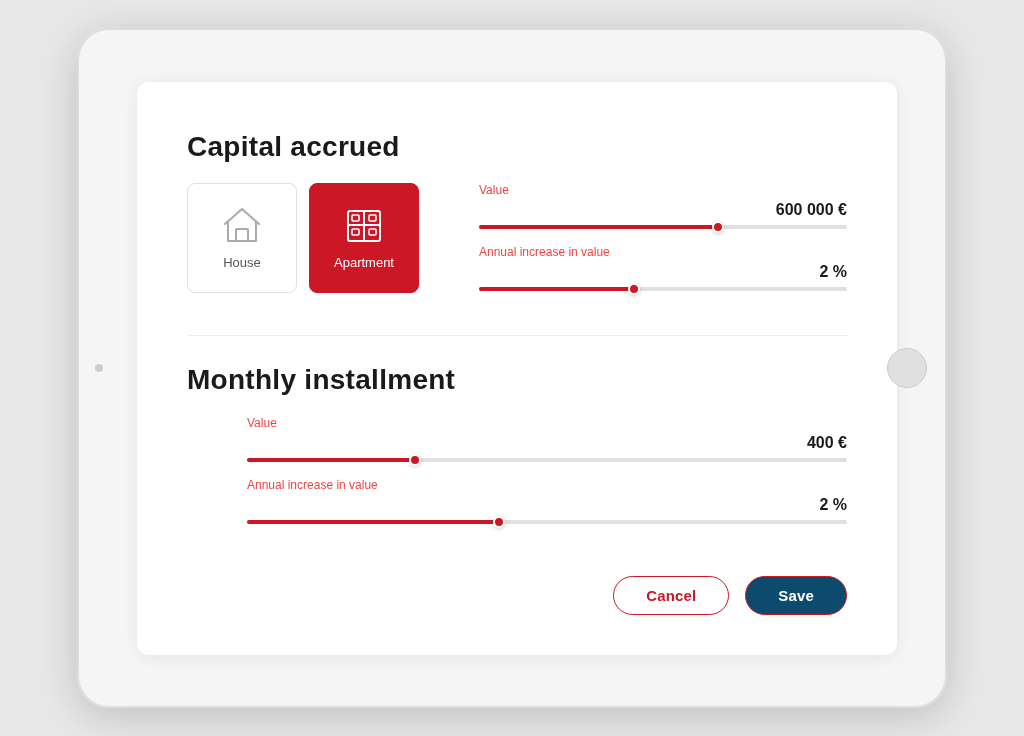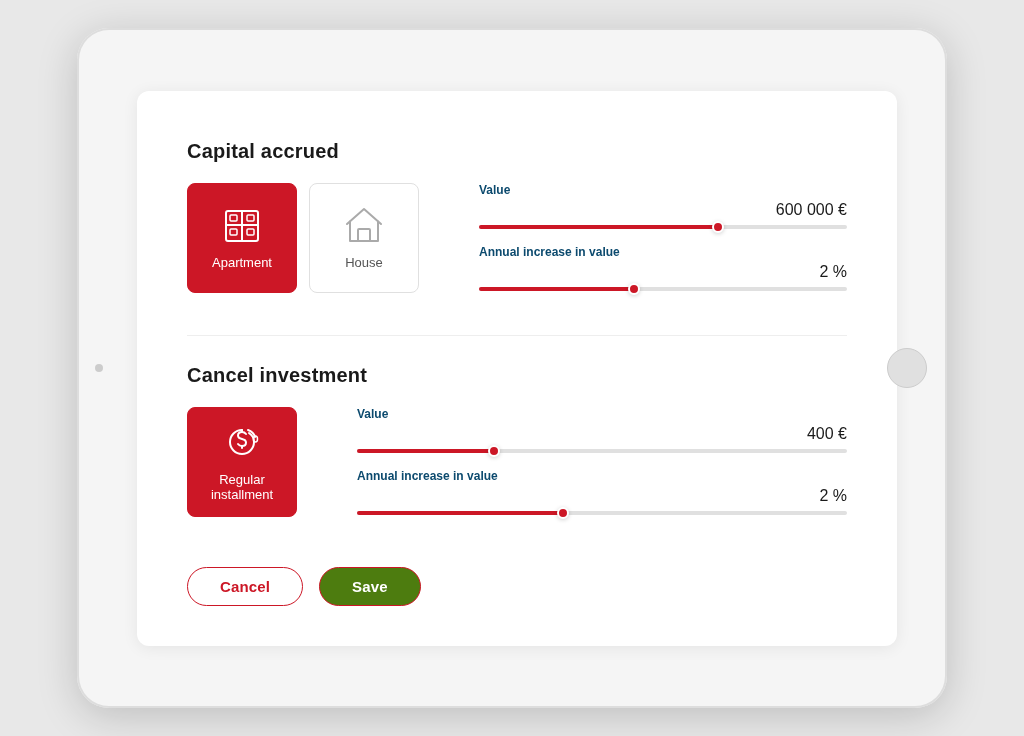--- a/index.html
+++ b/index.html
@@ -48,21 +48,21 @@
     }
     .card {
       background: #fff;
       border-radius: 12px;
       width: 100%;
       max-width: 760px;
       padding: 40px 50px 40px 50px;
       box-shadow: 0 2px 16px rgba(0,0,0,0.07);
     }
     .section-title {
-      font-size: 20px;
+      font-size: 28px;
       font-weight: 700;
       color: #1a1a1a;
       margin-bottom: 20px;
       letter-spacing: 0.01em;
       margin-top: 9px;
     }
     .section {
       margin-bottom: 0;
     }
     .divider {
@@ -121,27 +121,27 @@
     }
     .slider-area {
       flex: 1;
       min-width: 220px;
     }
     .slider-group {
       margin-bottom: 16px;
     }
     .slider-label {
       font-size: 12px;
-      color: #0c4a6e;
+      color: #ef4444;
       margin-bottom: 4px;
-      font-weight: 700;
+      font-weight: 400;
     }
     .slider-value {
       font-size: 16px;
-      font-weight: 400;
+      font-weight: 700;
       color: #1a1a1a;
       text-align: right;
       margin-bottom: 6px;
     }
     .slider-track {
       position: relative;
       height: 4px;
       background: #e0e0e0;
       border-radius: 2px;
       margin-bottom: 0;
@@ -160,36 +160,37 @@
       transform: translate(-50%, -50%);
       width: 12px;
       height: 12px;
       background: #cc1726;
       border-radius: 50%;
       border: 2px solid #fff;
       box-shadow: 0 1px 4px rgba(0,0,0,0.18);
     }
     .bottom-buttons {
       display: flex;
+      justify-content: flex-end;
       gap: 16px;
       margin-top: 36px;
     }
     .btn-cancel {
       background: #fff;
       border: 1.5px solid #cc1726;
       color: #cc1726;
       border-radius: 24px;
       padding: 10px 32px;
       font-size: 15px;
       font-weight: 600;
       cursor: pointer;
       letter-spacing: 0.01em;
     }
     .btn-save {
-      background: #4d7c0f;
+      background: #0c4a6e;
       border: 1.5px solid #cc1726;
       color: #fff;
       border-radius: 24px;
       padding: 10px 32px;
       font-size: 15px;
       font-weight: 600;
       cursor: pointer;
       letter-spacing: 0.01em;
     }
   </style>
@@ -197,43 +198,43 @@
 <body>
 
 <div class="tablet-frame">
   <div class="card">
 
     <div class="section">
       <div class="section-title">Capital accrued</div>
       <div class="section-row">
 
         <div class="type-buttons">
+
+          <button class="type-btn">
+            <svg width="44" height="40" viewBox="0 0 44 40" fill="none" xmlns="http://www.w3.org/2000/svg">
+              <path d="M5 19L22 4L39 19" stroke="#aaa" stroke-width="2" stroke-linecap="round" stroke-linejoin="round"></path>
+              <path d="M8 16.5V36H36V16.5" stroke="#aaa" stroke-width="2" stroke-linecap="round" stroke-linejoin="round"></path>
+              <rect x="16" y="24" width="12" height="12" rx="1" stroke="#aaa" stroke-width="2"></rect>
+            </svg>
+            <span class="btn-label">House</span>
+          </button>
 
           <button class="type-btn active">
             <svg width="44" height="40" viewBox="0 0 44 40" fill="none" xmlns="http://www.w3.org/2000/svg">
               <rect x="6" y="6" width="32" height="30" rx="2" stroke="#fff" stroke-width="2"></rect>
               <line x1="22" y1="6" x2="22" y2="36" stroke="#fff" stroke-width="2"></line>
               <line x1="6" y1="20" x2="38" y2="20" stroke="#fff" stroke-width="2"></line>
               <rect x="10" y="10" width="7" height="6" rx="1" stroke="#fff" stroke-width="1.5"></rect>
               <rect x="27" y="10" width="7" height="6" rx="1" stroke="#fff" stroke-width="1.5"></rect>
               <rect x="10" y="24" width="7" height="6" rx="1" stroke="#fff" stroke-width="1.5"></rect>
               <rect x="27" y="24" width="7" height="6" rx="1" stroke="#fff" stroke-width="1.5"></rect>
             </svg>
             <span class="btn-label">Apartment</span>
           </button>
 
-          <button class="type-btn">
-            <svg width="44" height="40" viewBox="0 0 44 40" fill="none" xmlns="http://www.w3.org/2000/svg">
-              <path d="M5 19L22 4L39 19" stroke="#aaa" stroke-width="2" stroke-linecap="round" stroke-linejoin="round"></path>
-              <path d="M8 16.5V36H36V16.5" stroke="#aaa" stroke-width="2" stroke-linecap="round" stroke-linejoin="round"></path>
-              <rect x="16" y="24" width="12" height="12" rx="1" stroke="#aaa" stroke-width="2"></rect>
-            </svg>
-            <span class="btn-label">House</span>
-          </button>
-
         </div>
 
         <div class="slider-area">
           <div class="slider-group">
             <div class="slider-label">Value</div>
             <div class="slider-value">600 000 €</div>
             <div class="slider-track">
               <div class="slider-fill" style="width: 65%"></div>
               <div class="slider-thumb" style="left: 65%"></div>
             </div>
@@ -246,37 +247,25 @@
               <div class="slider-thumb" style="left: 42%"></div>
             </div>
           </div>
         </div>
       </div>
     </div>
 
     <hr class="divider">
 
     <div class="section">
-      <div class="section-title">Cancel investment</div>
+      <div class="section-title">Monthly installment</div>
       <div class="section-row">
 
         <div class="type-buttons">
 
-          <button class="type-btn active">
-            <svg width="44" height="40" viewBox="0 0 44 40" fill="none" xmlns="http://www.w3.org/2000/svg">
-              <path d="M22 8C15.373 8 10 13.373 10 20C10 26.627 15.373 32 22 32C28.627 32 34 26.627 34 20C34 16.5 32 13 29 11" stroke="#fff" stroke-width="2" stroke-linecap="round"></path>
-              <path d="M18 22C18 22 19.5 24 22 24C24.5 24 26 22.5 26 20.5C26 18.5 24.5 17.5 22 17C19.5 16.5 18 15.5 18 13.5C18 11.5 19.5 10 22 10C24.5 10 26 12 26 12" stroke="#fff" stroke-width="2" stroke-linecap="round"></path>
-              <line x1="22" y1="8" x2="22" y2="10" stroke="#fff" stroke-width="2" stroke-linecap="round"></line>
-              <line x1="22" y1="24" x2="22" y2="26" stroke="#fff" stroke-width="2" stroke-linecap="round"></line>
-
-              <path d="M28 8C31 9 34 11.5 35 15" stroke="#fff" stroke-width="2" stroke-linecap="round"></path>
-              <ellipse cx="35.5" cy="17" rx="2" ry="3" stroke="#fff" stroke-width="1.5"></ellipse>
-            </svg>
-            <span class="btn-label">Regular installment</span>
-          </button>
 
         </div>
 
         <div class="slider-area">
           <div class="slider-group">
             <div class="slider-label">Value</div>
             <div class="slider-value">400 €</div>
             <div class="slider-track">
               <div class="slider-fill" style="width: 28%"></div>
               <div class="slider-thumb" style="left: 28%"></div>

